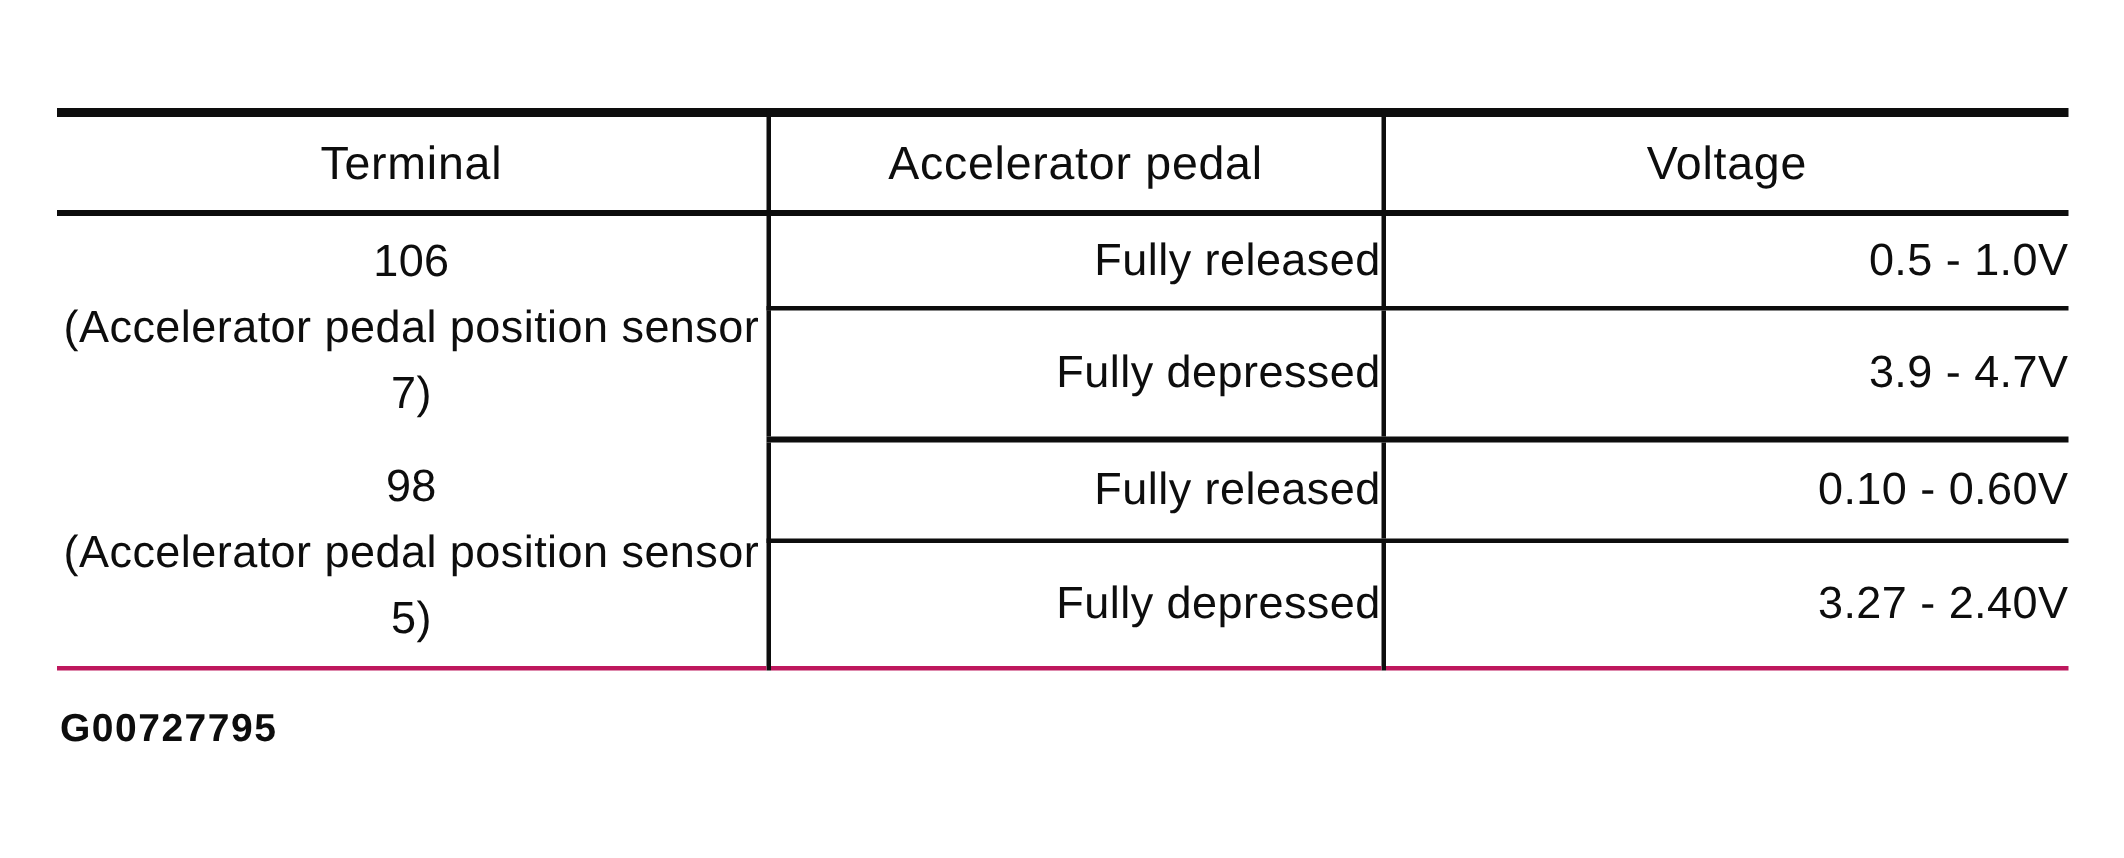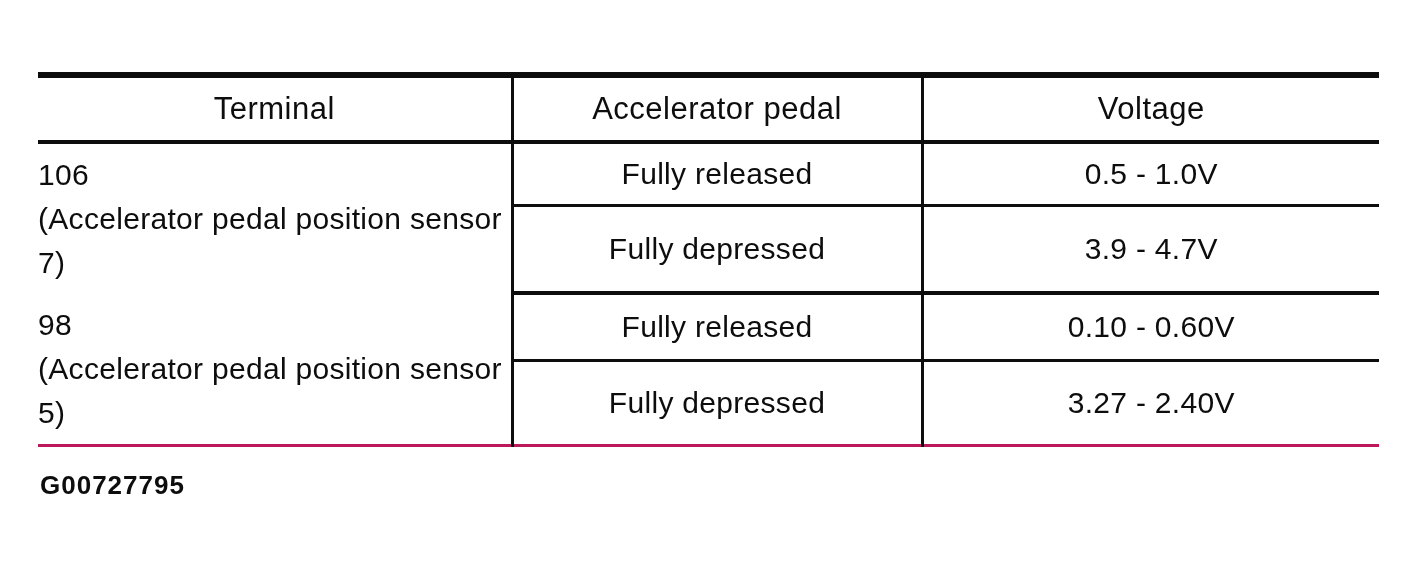--- a/index.html
+++ b/index.html
@@ -49,26 +49,26 @@
     font-size: 30px;
     letter-spacing: 0.3px;
     vertical-align: middle;
     padding: 0;
   }
   
   .divL { border-left: 3px solid #0d0d0d; }
 
   
   td.terminal {
-    text-align: left;
+    text-align: center;
     padding: 6px 10px 6px 24px;
     line-height: 44px;
   }
   
-  td.val { text-align: center; }
+  td.val { text-align: right; }
 
   tr.row-a td.val { height: 60px; border-bottom: 3px solid #0d0d0d; }
   tr.row-b td.val { height: 84px; }
   tr.row-c td.val { height: 64px; border-bottom: 3px solid #0d0d0d; }
   tr.row-d td.val { height: 82px; }
 
   
   .group-end { border-bottom: 4px solid #0d0d0d !important; }
 
   .figure-id {

